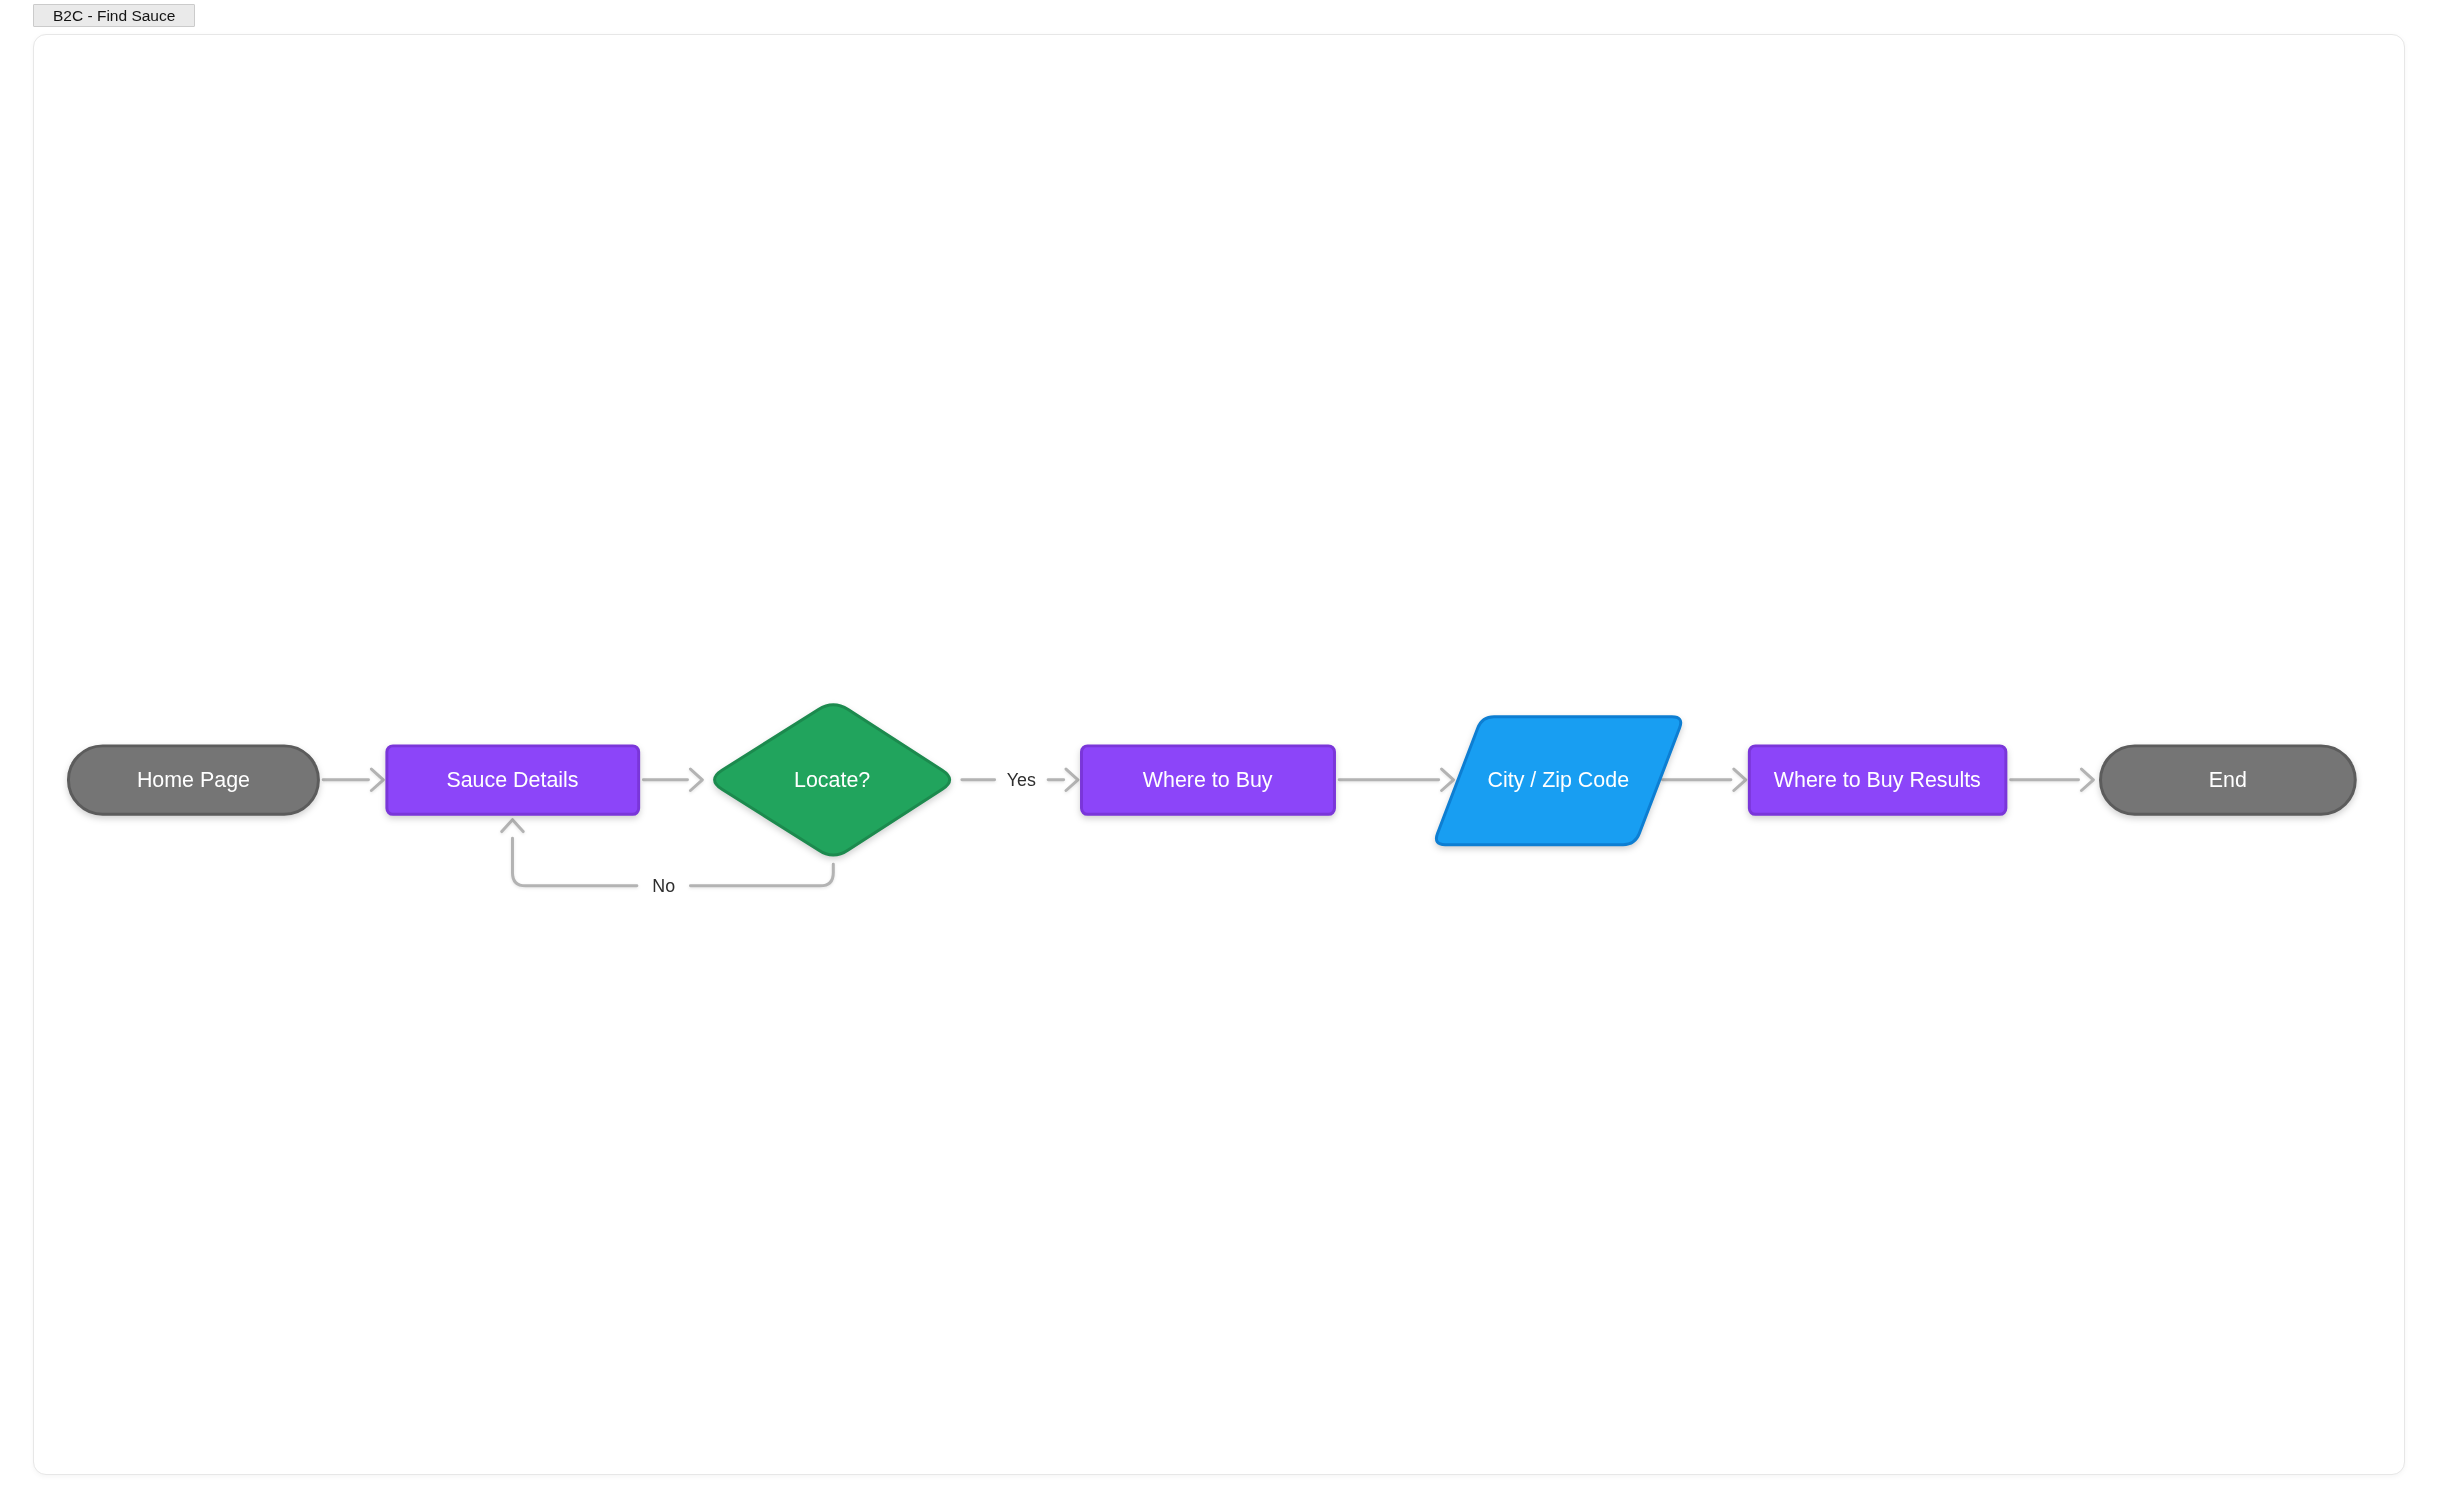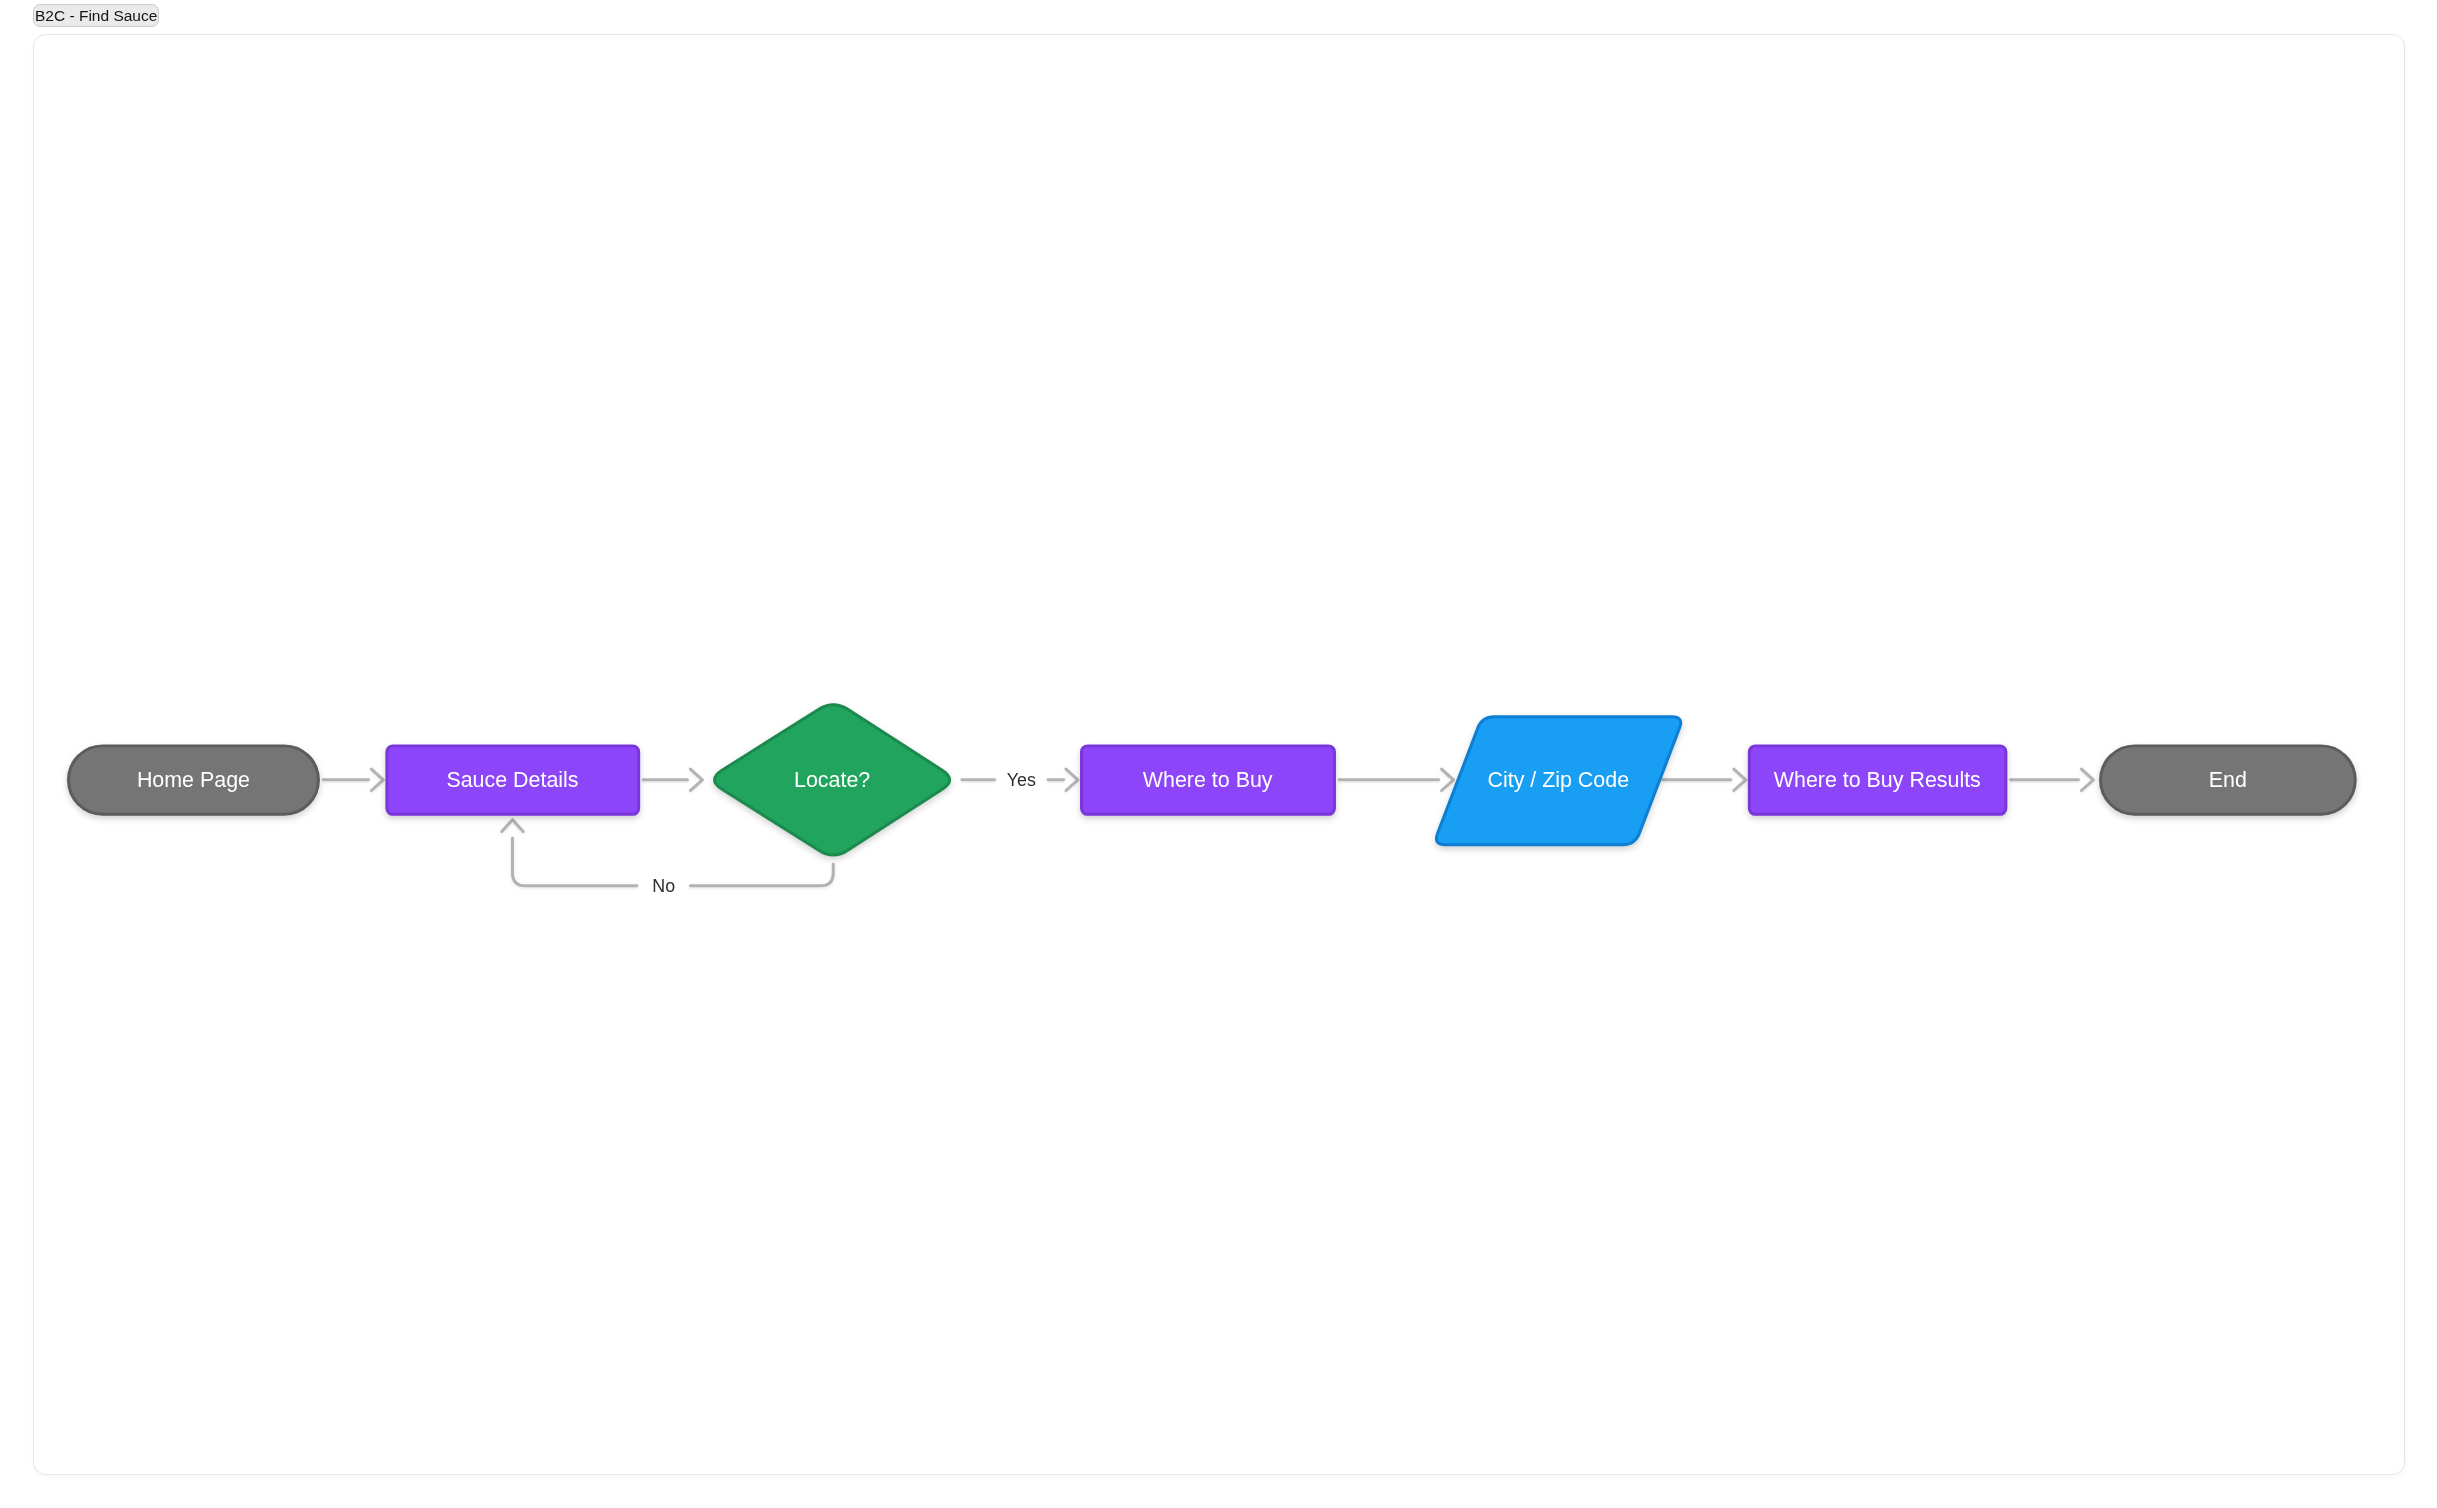--- a/index.html
+++ b/index.html
@@ -10,24 +10,24 @@
     background: #ffffff;
     overflow: hidden;
     font-family: "Liberation Sans", sans-serif;
   }
   .badge {
     position: absolute;
     left: 33px;
     top: 4.2px;
     height: 22.6px;
     line-height: 21.4px;
-    padding: 0 1px;
+    padding: 0 19px;
     background: #eaeaea;
     border: 1.2px solid #cbcbcb;
-    border-radius: 7px;
+    border-radius: 1px;
     font-size: 15.5px;
     color: #141414;
     white-space: nowrap;
     box-sizing: border-box;
     z-index: 3;
   }
   .canvas {
     position: absolute;
     left: 33px;
     top: 34px;

